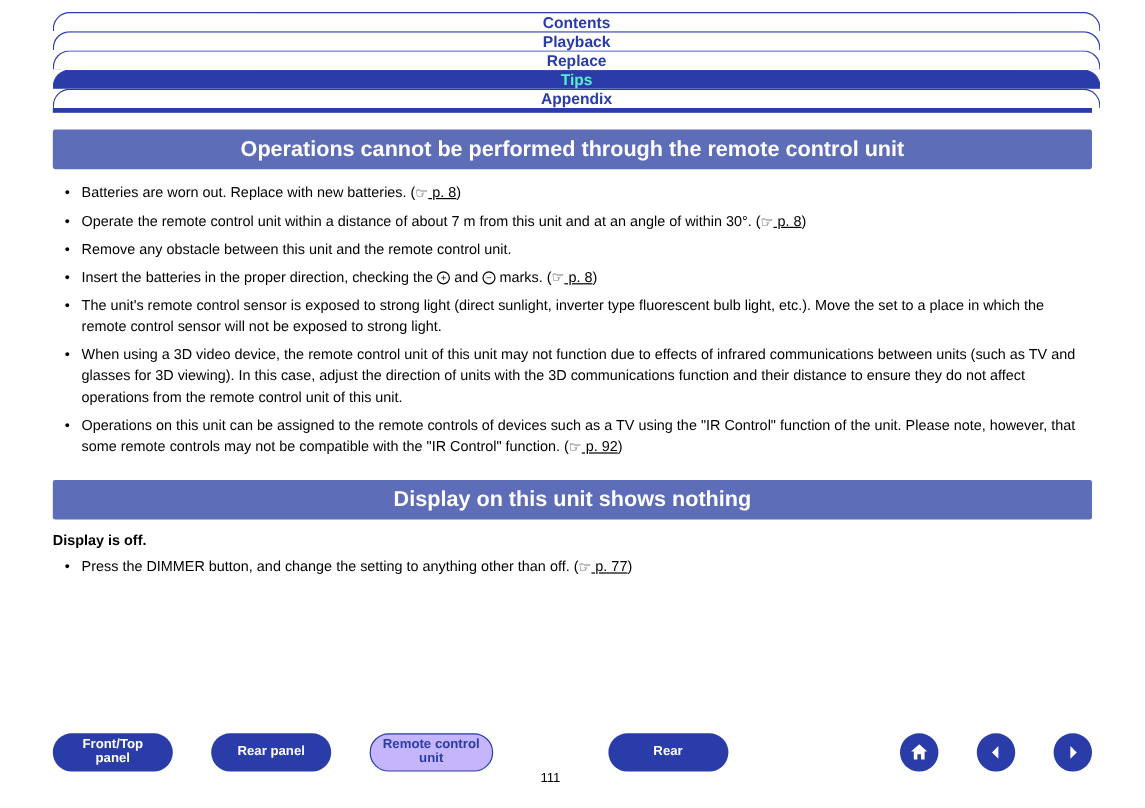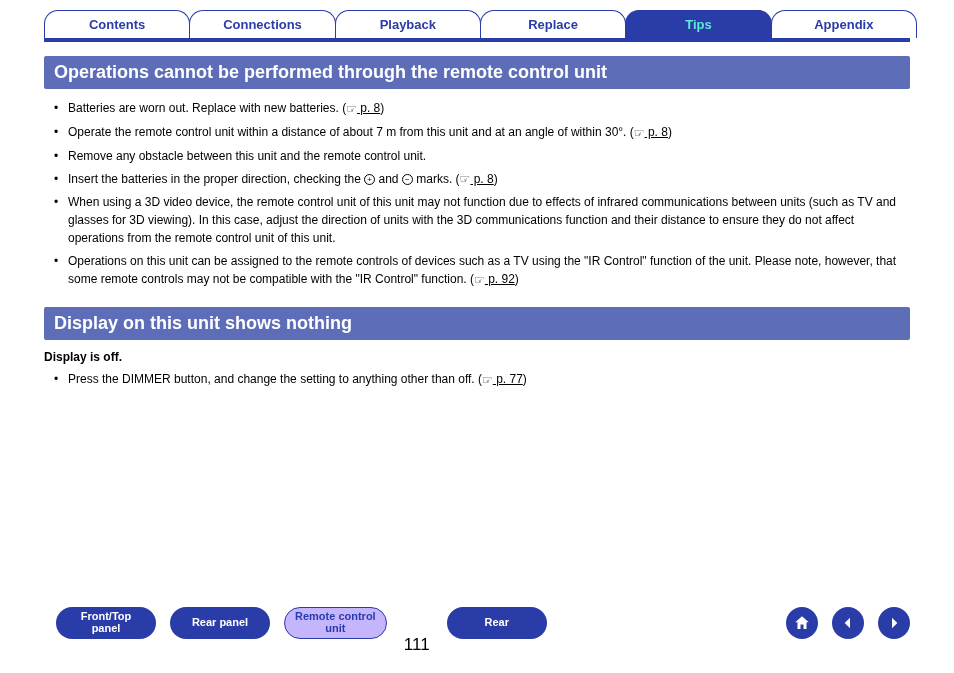--- a/index.html
+++ b/index.html
@@ -10,20 +10,21 @@
     height: 673px;
     position: relative;
     color: #000;
     font-size: 12px;
   }
   
   .tabs-row {
     display: flex;
     gap: 0;
     padding: 10px 38px 0 44px;
+    flex-direction: column;
   }
   .tab {
     flex: 1;
     height: 28px;
     position: relative;
     border: 1px solid #2a3ca8;
     border-bottom: none;
     border-top-left-radius: 14px;
     border-top-right-radius: 14px;
     background: #fff;
@@ -50,20 +51,21 @@
     padding: 0 44px;
   }
   .section-bar {
     background: #5d6db8;
     color: #fff;
     font-weight: bold;
     font-size: 18px;
     padding: 6px 10px;
     margin-bottom: 10px;
     border-radius: 2px;
+    text-align: center;
   }
   .subhead {
     font-weight: bold;
     font-size: 12px;
     margin-bottom: 6px;
   }
   ul.troubleshoot {
     list-style: none;
     padding-left: 14px;
     margin-bottom: 18px;
@@ -98,27 +100,27 @@
     border: 1px solid #000;
     border-radius: 50%;
     font-size: 8px;
     line-height: 9px;
     text-align: center;
     vertical-align: middle;
   }
   
   .bottom-bar {
     position: absolute;
-    left: 12px;
+    left: 0;
     right: 0;
     bottom: 18px;
     padding: 0 44px;
     display: flex;
     align-items: center;
-    gap: 14px;
+    gap: 32px;
   }
   .pill {
     background: #2a3ca8;
     color: #fff;
     border-radius: 16px;
     min-width: 100px;
     height: 32px;
     display: flex;
     align-items: center;
     justify-content: center;
@@ -128,21 +130,21 @@
     line-height: 1.05;
     padding: 0 10px;
     cursor: pointer;
   }
   .pill.outline {
     background: #c4b5fd;
     color: #2a3ca8;
     border: 1.5px solid #2a3ca8;
   }
   .page-num {
-    font-size: 17px;
+    font-size: 11px;
     min-width: 32px;
     text-align: center;
     margin-top: 44px;
   }
   .spacer { flex: 1; }
   .icon-btn {
     width: 32px;
     height: 32px;
     border-radius: 50%;
     background: #2a3ca8;
@@ -152,21 +154,20 @@
     justify-content: center;
     cursor: pointer;
   }
   .icon-btn svg { fill: #fff; }
 </style>
 </head>
 <body>
 
 <div class="tabs-row">
   <div class="tab">Contents</div>
-  <div class="tab">Connections</div>
   <div class="tab">Playback</div>
   <div class="tab">Replace</div>
   <div class="tab active">Tips</div>
   <div class="tab">Appendix</div>
 </div>
 <div class="tab-underline"></div>
 
 <div class="content">
 
   <div class="section-bar">Operations cannot be performed through the remote control unit</div>
@@ -175,20 +176,23 @@
       <span>Batteries are worn out. Replace with new batteries.  (</span><span class="hand-icon">☞</span><span class="pglink"> p. 8</span><span>)</span>
     </li>
     <li>
       <span>Operate the remote control unit within a distance of about 7 m from this unit and at an angle of within 30°.  (</span><span class="hand-icon">☞</span><span class="pglink"> p. 8</span><span>)</span>
     </li>
     <li>
       <span>Remove any obstacle between this unit and the remote control unit.</span>
     </li>
     <li>
       <span>Insert the batteries in the proper direction, checking the </span><span class="polarity">+</span><span> and </span><span class="polarity">−</span><span> marks.  (</span><span class="hand-icon">☞</span><span class="pglink"> p. 8</span><span>)</span>
+    </li>
+    <li>
+      <span>The unit's remote control sensor is exposed to strong light (direct sunlight, inverter type fluorescent bulb light, etc.). Move the set to a place in which the remote control sensor will not be exposed to strong light.</span>
     </li>
     <li>
       <span>When using a 3D video device, the remote control unit of this unit may not function due to effects of infrared communications between units (such as TV and glasses for 3D viewing). In this case, adjust the direction of units with the 3D communications function and their distance to ensure they do not affect operations from the remote control unit of this unit.</span>
     </li>
     <li>
       <span>Operations on this unit can be assigned to the remote controls of devices such as a TV using the "IR Control" function of the unit. Please note, however, that some remote controls may not be compatible with the "IR Control" function.  (</span><span class="hand-icon">☞</span><span class="pglink"> p. 92</span><span>)</span>
     </li>
   </ul>
 
   <div class="section-bar">Display on this unit shows nothing</div>

